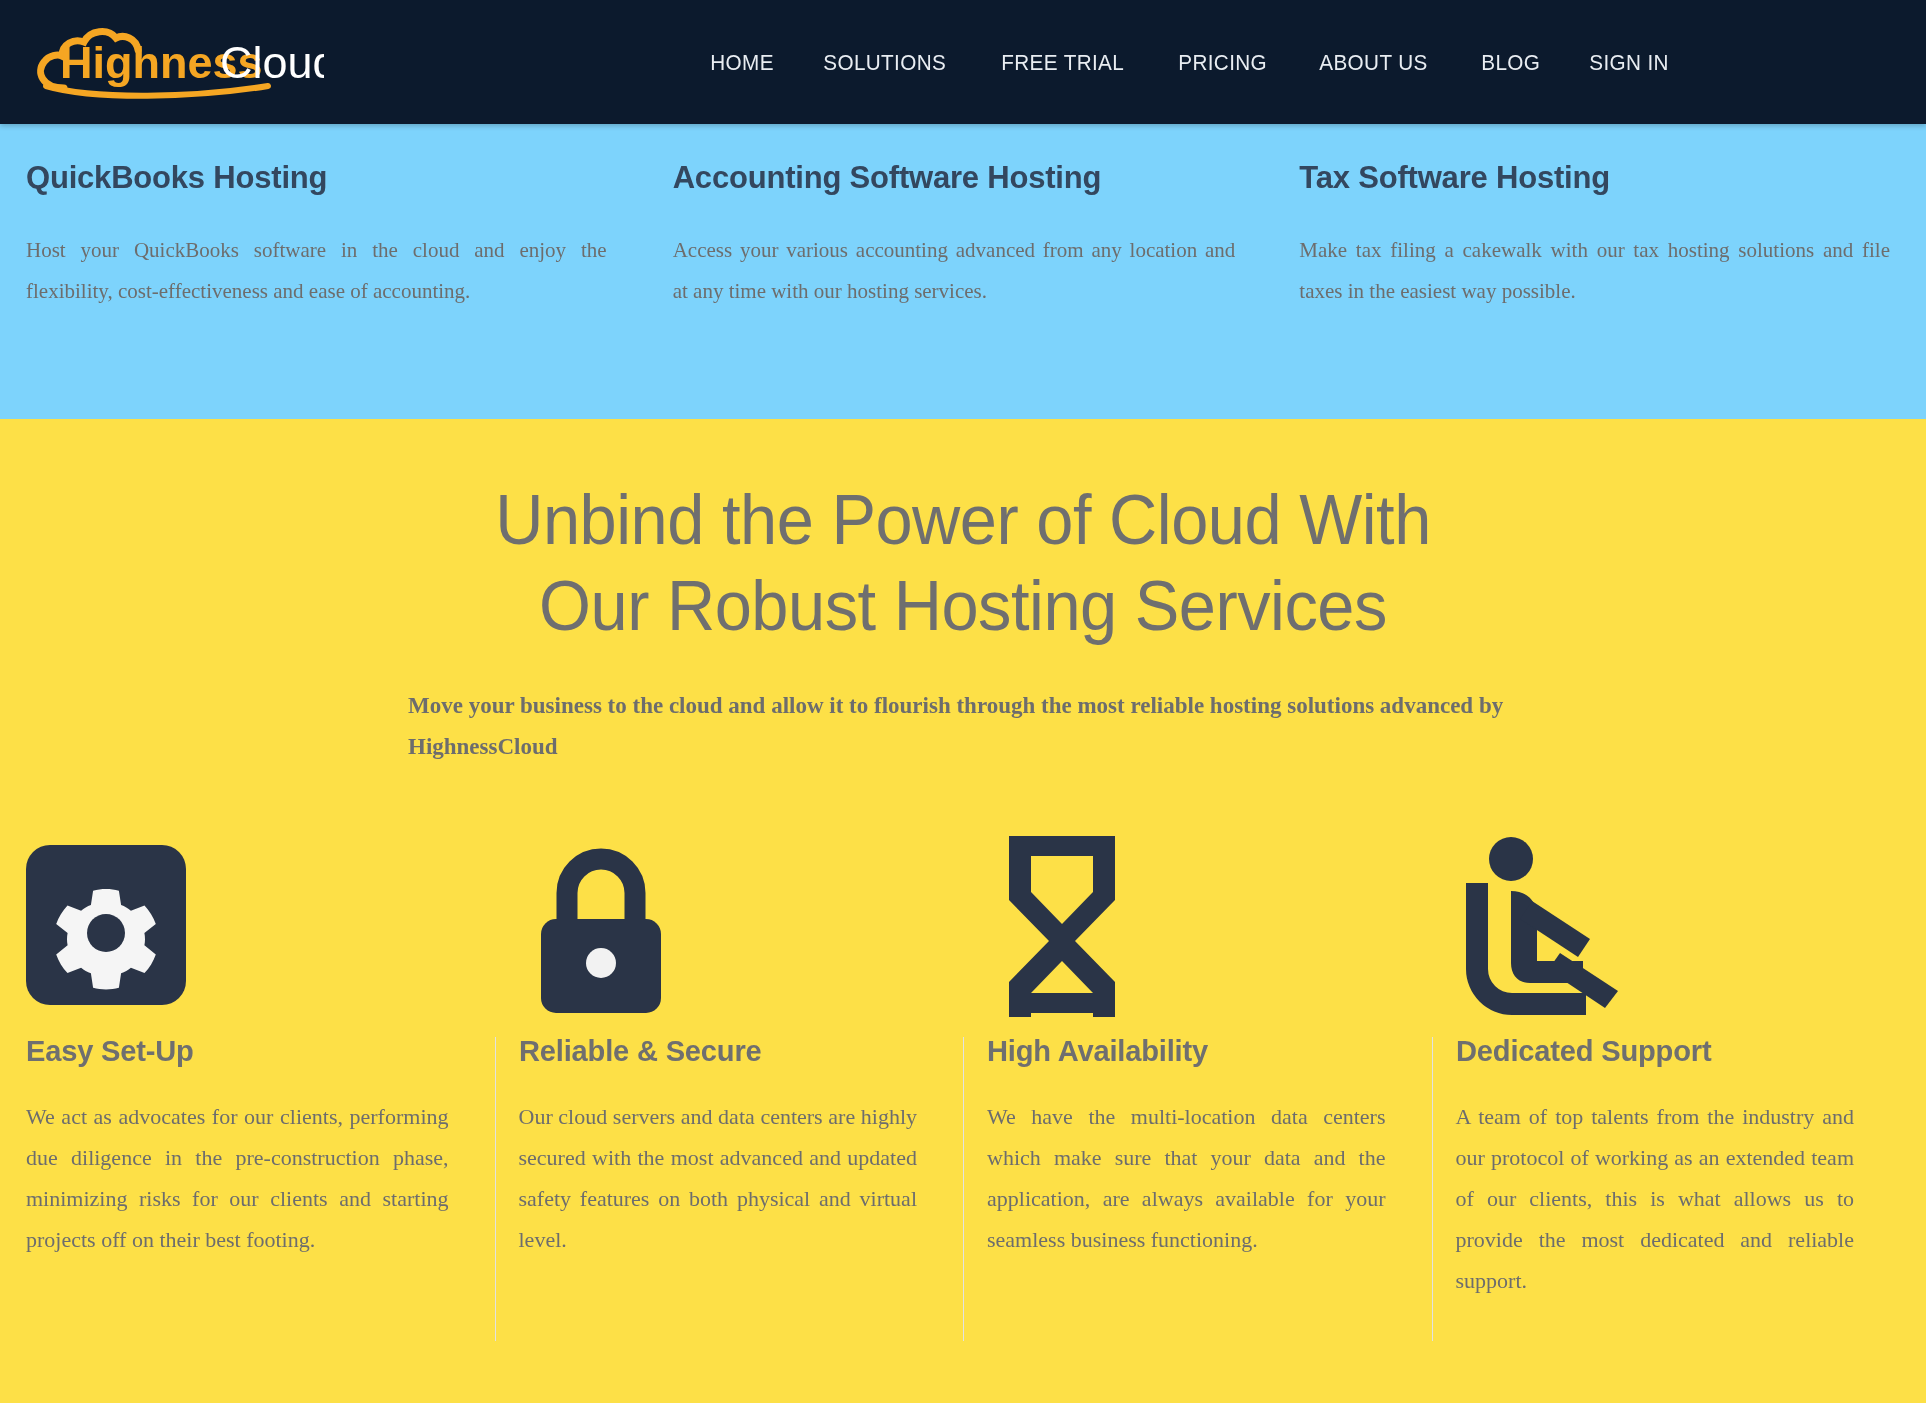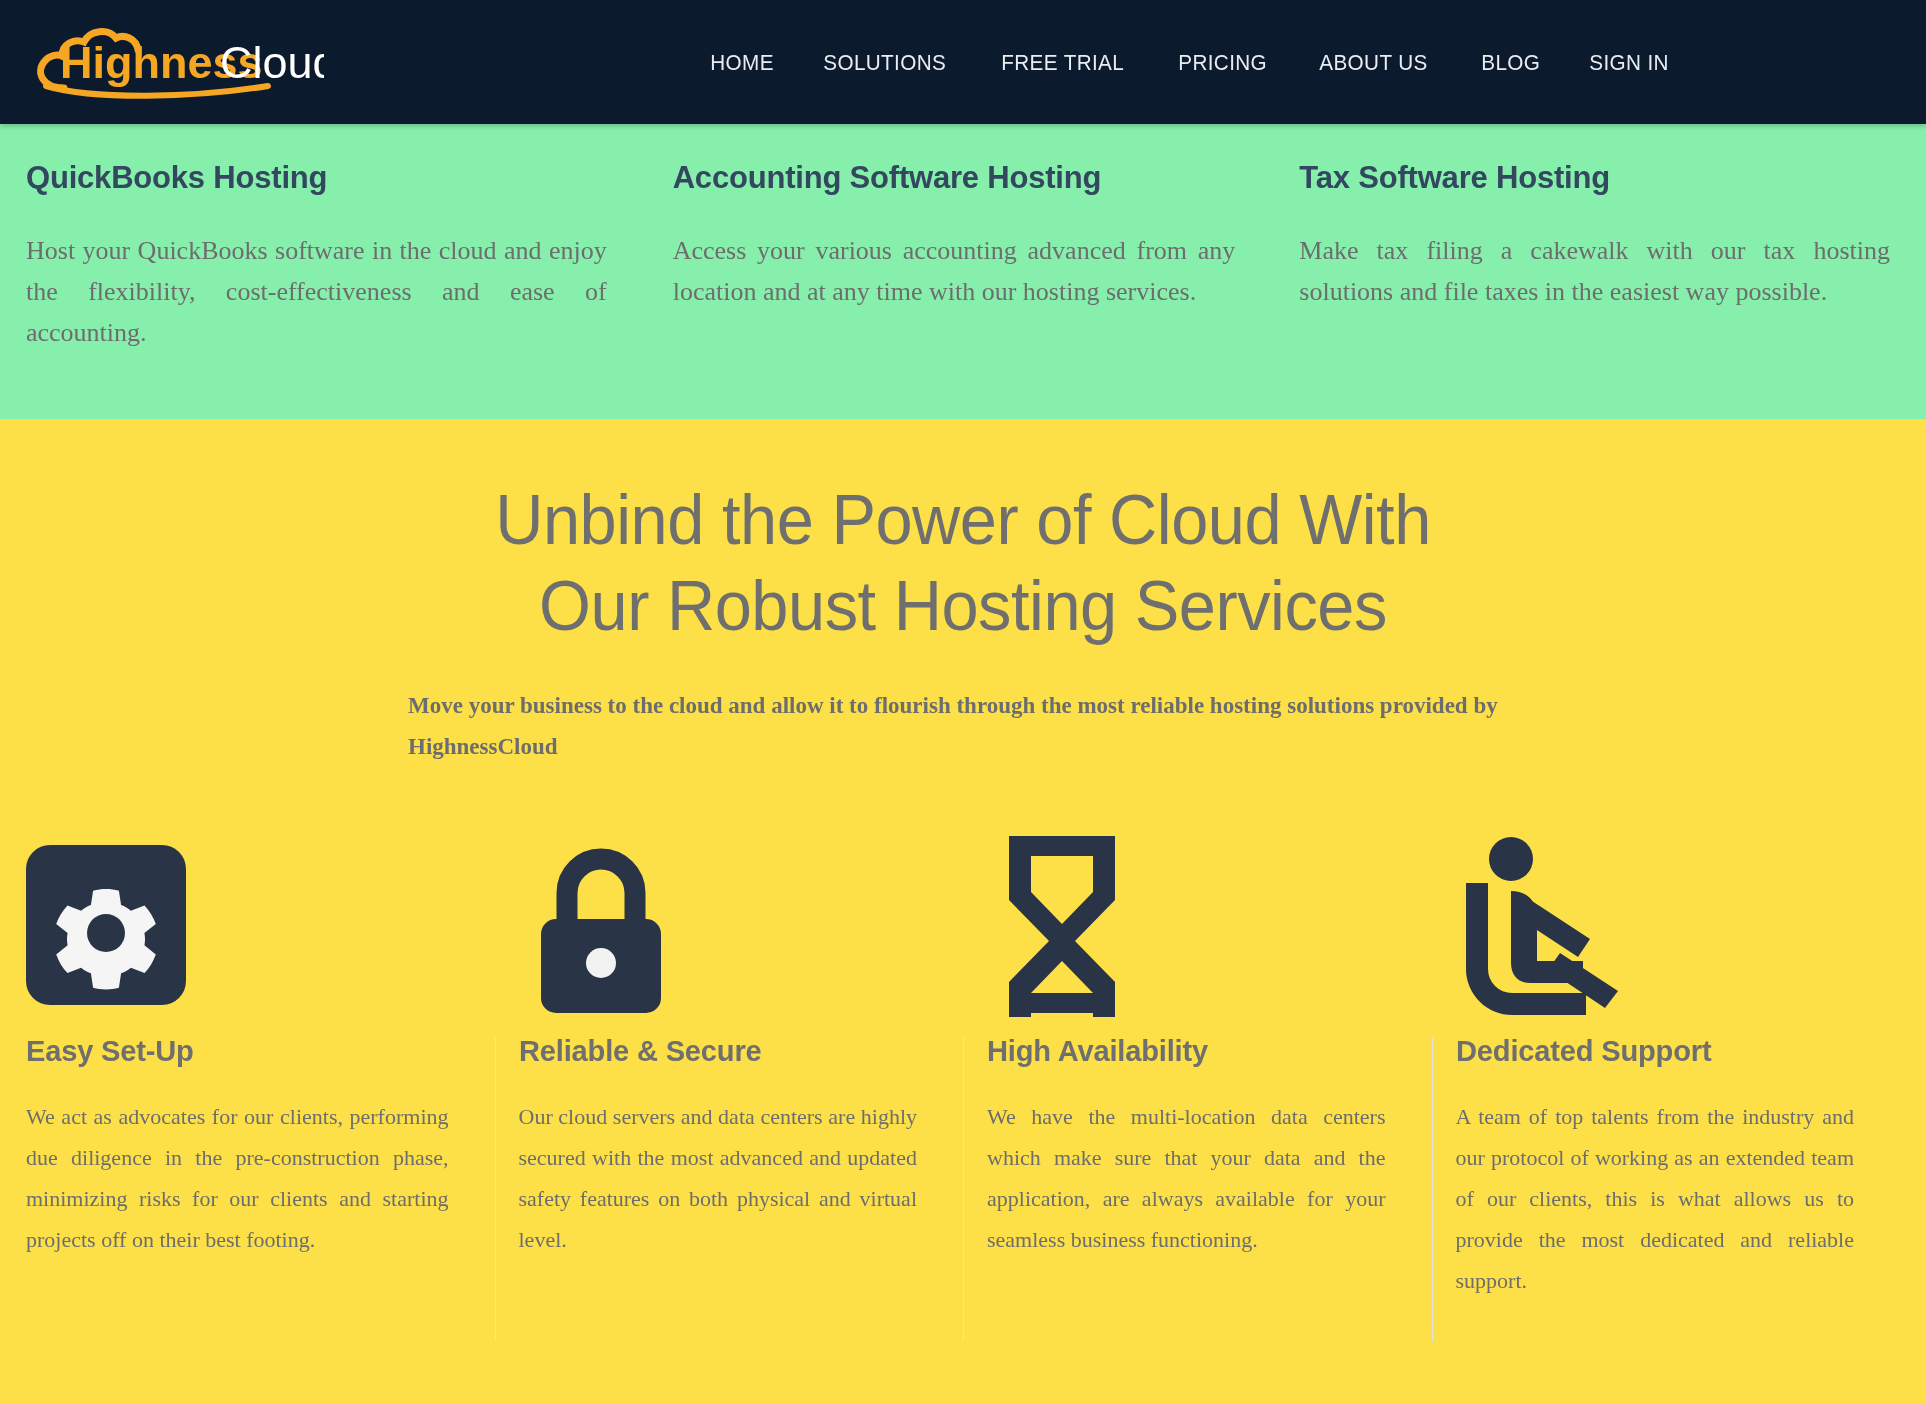--- a/index.html
+++ b/index.html
@@ -44,21 +44,21 @@
     font-weight: 400;
     padding: 0 22px;
     white-space: nowrap;
     font-family: "Liberation Sans", sans-serif;
     transform: scaleX(0.92);
     transform-origin: left center;
   }
 
   
   .hosting-band {
-    background: #86efac;
+    background: #7dd3fc;
     padding: 36px 0 0 0;
     height: 295px;
   }
   .hosting-row {
     display: flex;
     padding: 0 26px;
   }
   .hosting-col { width: 33.333%; padding-right: 44px; }
   .hosting-col:nth-child(2) { padding-left: 22px; padding-right: 40px;}
   .hosting-col:nth-child(3) { padding-left: 24px; padding-right: 10px;}
@@ -66,21 +66,21 @@
     color: #33475f;
     font-size: 31px;
     font-weight: 700;
     letter-spacing: -0.2px;
     margin-bottom: 34px;
     white-space: nowrap;
     font-family: "Liberation Sans", sans-serif;
   }
   .hosting-text {
     font-family: "Liberation Serif", serif;
-    font-size: 26px;
+    font-size: 21px;
     line-height: 41px;
     color: #6d6d6d;
     text-align: justify;
     text-justify: inter-word;
   }
 
   
   .gray-section {
     background: #fde047;
     padding-top: 58px;
@@ -199,21 +199,21 @@
   </div>
 </section>
 
 <section class="gray-section">
 
   <h1 class="hero-title">
     <span>Unbind the Power of Cloud With</span><br>
     <span>Our Robust Hosting Services</span>
   </h1>
 
-  <p class="hero-sub">Move your business to the cloud and allow it to flourish through the most reliable hosting solutions provided by HighnessCloud</p>
+  <p class="hero-sub">Move your business to the cloud and allow it to flourish through the most reliable hosting solutions advanced by HighnessCloud</p>
 
   <div class="features">
 
     <div class="feature">
       <div class="feature-icon">
         <svg width="160" height="160" viewBox="0 0 160 160">
           <rect x="0" y="0" width="160" height="160" rx="24" fill="#2a3447"></rect>
           <path fill="#f5f5f5" d="M80 44 c4.5 0 8.8 .6 12.9 1.7 l2.2 14.4 c3.6 1.3 6.9 3.2 9.8 5.6 l13.6-5.3 c5 5.3 8.9 11.6 11.3 18.6 l-11.4 9.1 c.4 2 .6 4 .6 6.1 0 2.1-.2 4.1-.6 6.1 l11.4 9.1 c-2.4 7-6.3 13.3-11.3 18.6 l-13.6-5.3 c-2.9 2.4-6.2 4.3-9.8 5.6 l-2.2 14.4 c-4.1 1.1-8.4 1.7-12.9 1.7 s-8.8-.6-12.9-1.7 l-2.2-14.4 c-3.6-1.3-6.9-3.2-9.8-5.6 l-13.6 5.3 c-5-5.3-8.9-11.6-11.3-18.6 l11.4-9.1 c-.4-2-.6-4-.6-6.1 0-2.1 .2-4.1 .6-6.1 l-11.4-9.1 c2.4-7 6.3-13.3 11.3-18.6 l13.6 5.3 c2.9-2.4 6.2-4.3 9.8-5.6 l2.2-14.4 c4.1-1.1 8.4-1.7 12.9-1.7 z"></path>
           <circle cx="80" cy="88" r="19" fill="#2a3447"></circle>
         </svg>

